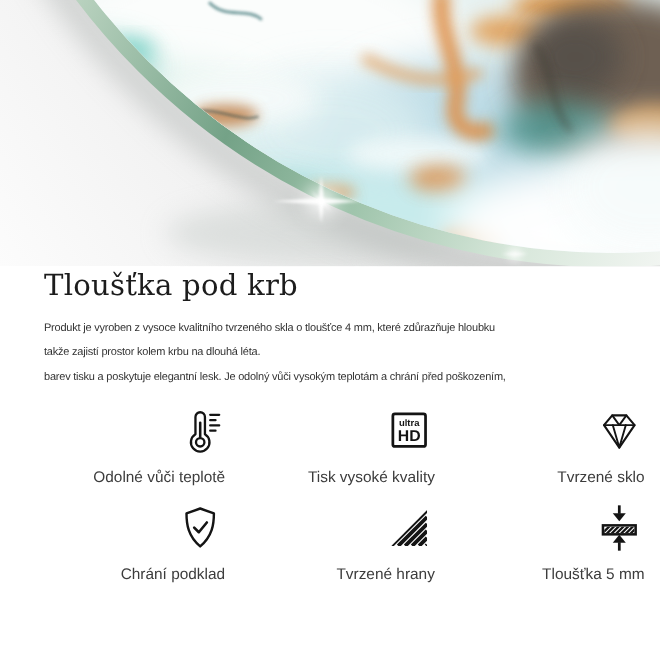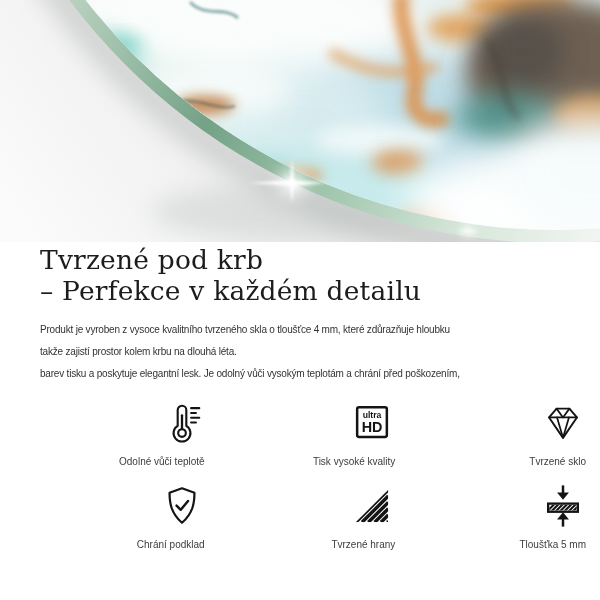--- a/index.html
+++ b/index.html
@@ -20,21 +20,21 @@
     font-size:10px;line-height:22px;color:#333333;letter-spacing:-.2px;
   }
   .desc div{white-space:nowrap;}
   .features{
     display:grid;grid-template-columns:repeat(3,1fr);
     padding:0 14px;margin-top:15px;row-gap:16px;
   }
   .feature{display:flex;flex-direction:column;align-items:flex-end;}
   .feature .ic{width:46px;height:46px;}
   .feature .ic svg{width:46px;height:46px;display:block;}
-  .feature-label{margin-top:10px;font-size:10px;color:#3c3c3c;margin-left:36px;}
+  .feature-label{margin-top:10px;font-size:14px;color:#3c3c3c;margin-left:36px;}
   .badge-top{font:bold 9px "Liberation Sans",sans-serif;}
   .badge-bottom{font:bold 15px "Liberation Sans",sans-serif;}
 </style>
 </head>
 <body>
 
 <div class="hero">
   <svg width="600" height="242" viewBox="0 0 600 242">
     <defs>
       <linearGradient id="bgGrad" gradientUnits="userSpaceOnUse" x1="0" y1="242" x2="310" y2="30">
@@ -122,22 +122,21 @@
       <circle r="2.5" fill="#ffffff"></circle>
     </g>
     <g transform="translate(468,231)">
       <circle r="6" fill="#ffffff" opacity="0.8" filter="url(#b4)"></circle>
       <polygon points="-12,0 0,-1.4 12,0 0,1.4" fill="#ffffff" opacity="0.8" filter="url(#b2)"></polygon>
     </g>
   </svg>
 </div>
 
 <h1 class="heading">
-  <span>Tvrzené pod krb</span><br>
-  <span>– Perfekce v každém detailu</span>
+  <span>Tloušťka pod krb</span><br>
 </h1>
 
 <div class="desc">
   <div>Produkt je vyroben z vysoce kvalitního tvrzeného skla o tloušťce 4 mm, které zdůrazňuje hloubku</div>
   <div>takže zajistí prostor kolem krbu na dlouhá léta.</div>
   <div>barev tisku a poskytuje elegantní lesk. Je odolný vůči vysokým teplotám a chrání před poškozením,</div>
 </div>
 
 <div class="features">
 

